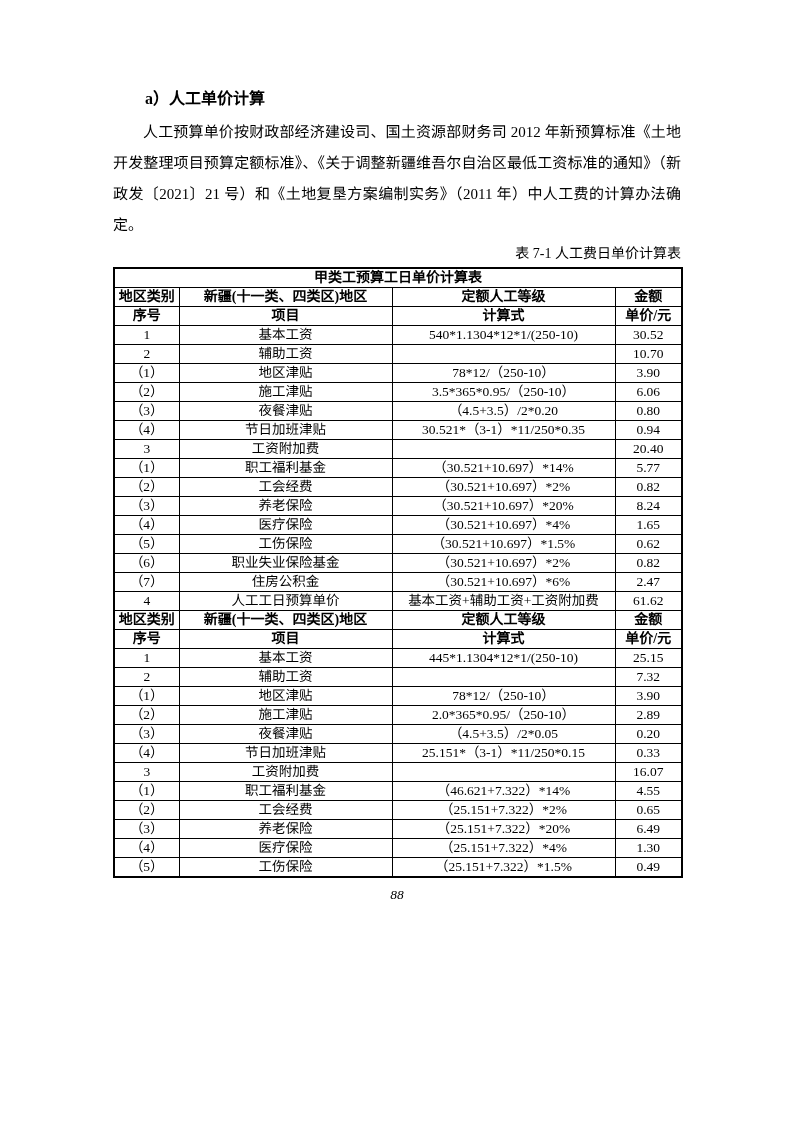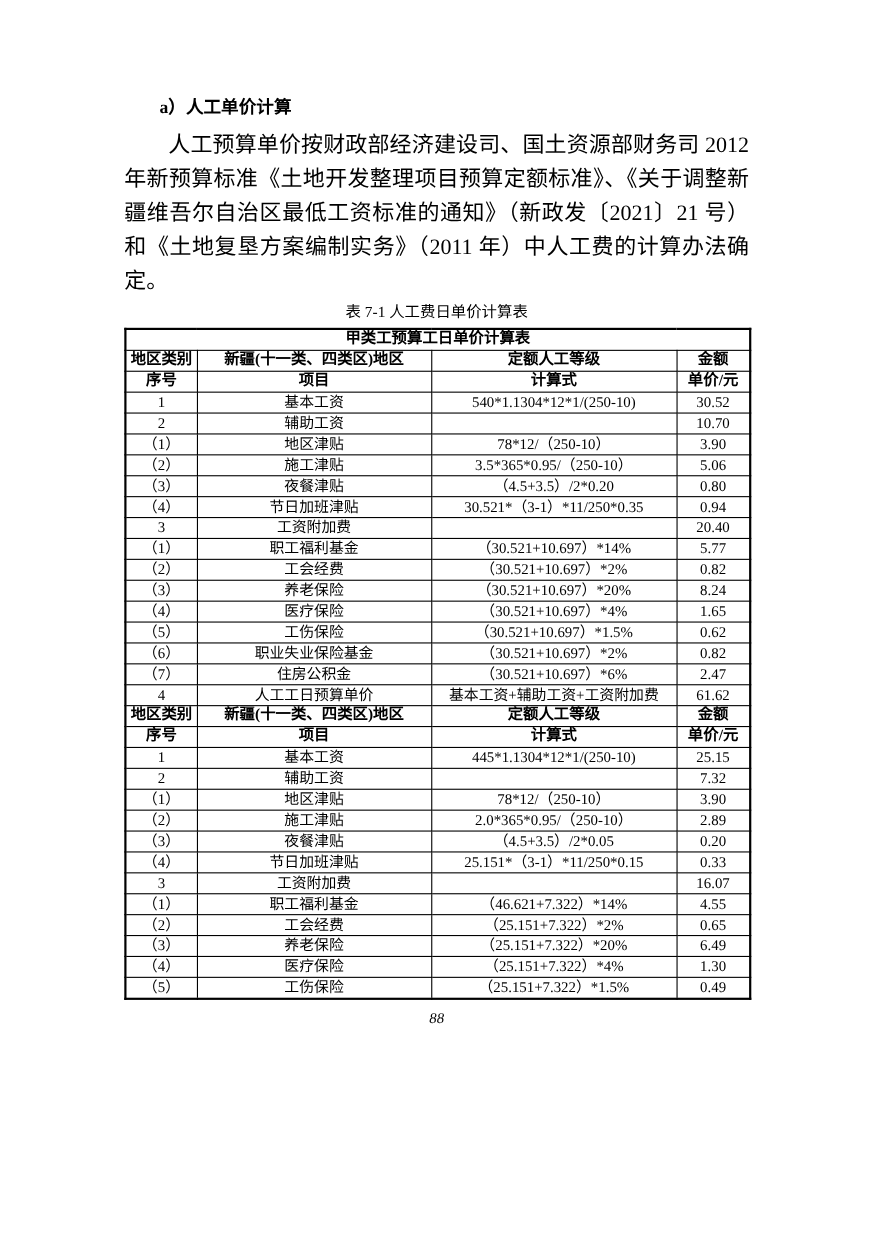--- a/index.html
+++ b/index.html
@@ -18,27 +18,27 @@
   }
   .heading {
     font-size: 16px;
     font-weight: bold;
     line-height: 22px;
     text-indent: 2em;
     margin-bottom: 7px;
     font-family: "Liberation Serif", "DejaVu Serif", serif;
   }
   .body-para {
-    font-size: 20px;
+    font-size: 15px;
     line-height: 31px;
     text-align: justify;
     text-indent: 2em;
   }
   .table-caption {
-    text-align: center;
+    text-align: right;
     font-size: 14px;
     line-height: 20px;
     margin-top: 3px;
   }
   table.wage-table {
     border-collapse: collapse;
     table-layout: fixed;
     width: 568px;
     margin-top: 3px;
     border: 2px solid #000;
@@ -118,21 +118,21 @@
         <tr class="data-row">
           <td>（1）</td>
           <td>地区津贴</td>
           <td>78*12/（250-10）</td>
           <td>3.90</td>
         </tr>
         <tr class="data-row">
           <td>（2）</td>
           <td>施工津贴</td>
           <td>3.5*365*0.95/（250-10）</td>
-          <td>5.06</td>
+          <td>6.06</td>
         </tr>
         <tr class="data-row">
           <td>（3）</td>
           <td>夜餐津贴</td>
           <td>（4.5+3.5）/2*0.20</td>
           <td>0.80</td>
         </tr>
         <tr class="data-row">
           <td>（4）</td>
           <td>节日加班津贴</td>

